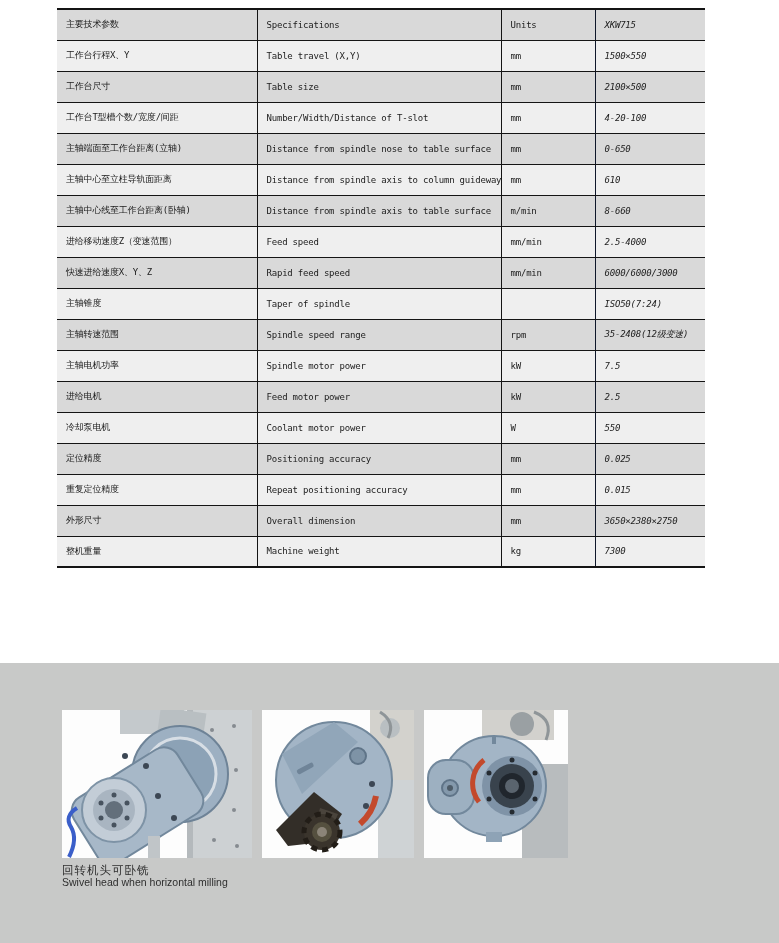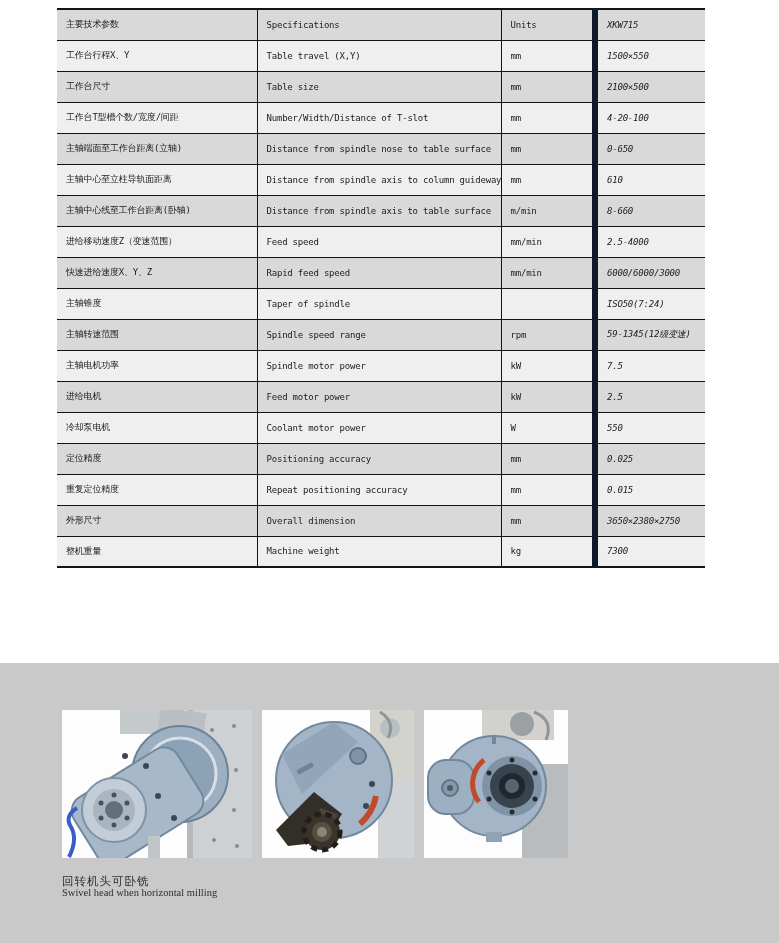--- a/index.html
+++ b/index.html
@@ -17,36 +17,36 @@
     height:31px;box-sizing:border-box;
     padding:0 4px 0 9px;
     font-family:"DejaVu Sans Mono","DejaVu Sans",monospace;
     font-size:9px;letter-spacing:-0.2px;
     font-weight:normal;text-align:left;vertical-align:middle;
     color:#1b1b1b;white-space:nowrap;overflow:hidden;
     border-bottom:1px solid #141414;
   }
   .c-param{width:200px;border-right:1px solid #141414;font-size:10px;}
   .c-spec {width:244px;border-right:1px solid #141414;margin-top:18px;}
-  .c-units{width:94px; border-right:6px solid #0f172a;}
+  .c-units{width:94px; border-right:1px solid #0f172a;}
   .c-model{width:110px;font-style:italic;}
   .spec-table thead tr{background:#d9d9d9;}
   .spec-table tbody tr:nth-child(odd){background:#efefef;}
   .spec-table tbody tr:nth-child(even){background:#d9d9d9;}
   
   .gray-band{
     position:absolute;left:0;top:663px;width:779px;height:280px;
     background:#c8c9c8;
   }
   .photo{position:absolute;top:47px;height:148px;background:#fff;}
   .photo svg{display:block;width:100%;height:100%;}
   .p1{left:62px;width:190px;}
   .p2{left:262px;width:152px;}
   .p3{left:424px;width:144px;}
-  .caption{position:absolute;left:62px;top:212px;color:#2e2e2e;font-family:Liberation Serif, serif;}
+  .caption{position:absolute;left:62px;top:201px;color:#2e2e2e;}
   .caption .zh{font-size:11.5px;line-height:12px;letter-spacing:1px;}
   .caption .en{font-size:10.5px;line-height:12px;}
 </style>
 </head>
 <body>
 
 <table class="spec-table">
   <thead>
     <tr>
       <th class="c-param">主要技术参数</th>
@@ -107,21 +107,21 @@
       <tr>
         <td class="c-param">主轴锥度</td>
         <td class="c-spec">Taper of spindle</td>
         <td class="c-units"></td>
         <td class="c-model">ISO50(7:24)</td>
       </tr>
       <tr>
         <td class="c-param">主轴转速范围</td>
         <td class="c-spec">Spindle speed range</td>
         <td class="c-units">rpm</td>
-        <td class="c-model">59-1345(12级变速)</td>
+        <td class="c-model">35-2408(12级变速)</td>
       </tr>
       <tr>
         <td class="c-param">主轴电机功率</td>
         <td class="c-spec">Spindle motor power</td>
         <td class="c-units">kW</td>
         <td class="c-model">7.5</td>
       </tr>
       <tr>
         <td class="c-param">进给电机</td>
         <td class="c-spec">Feed motor power</td>

